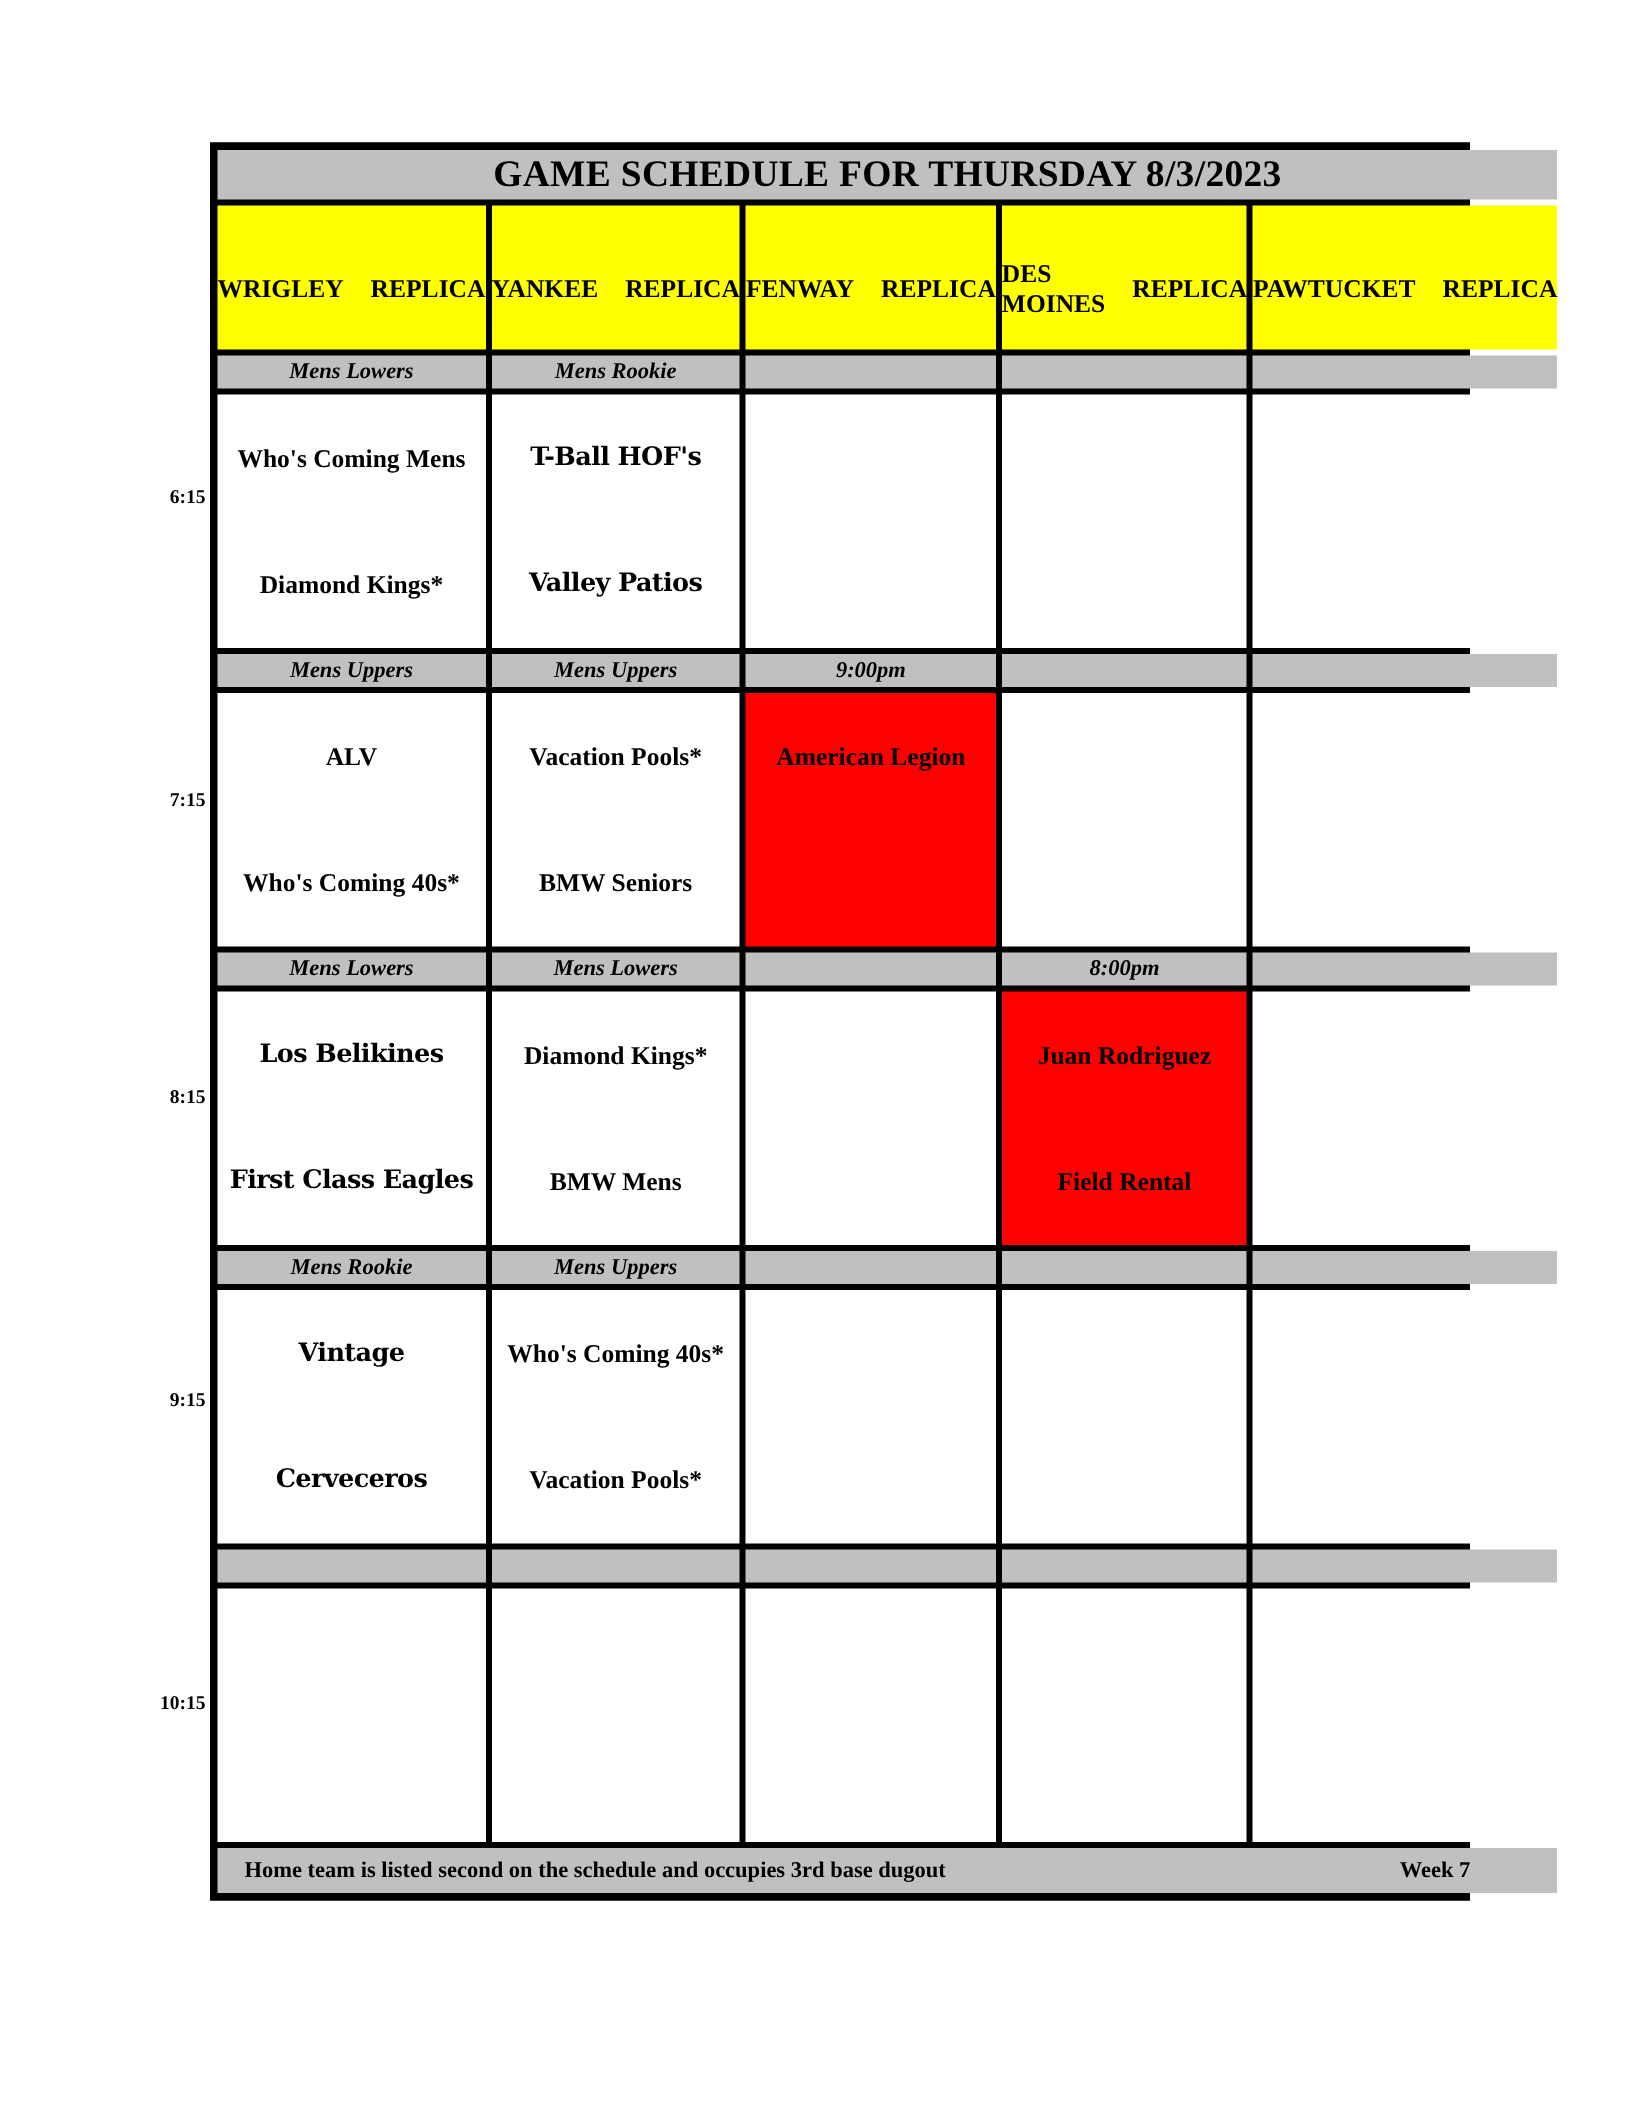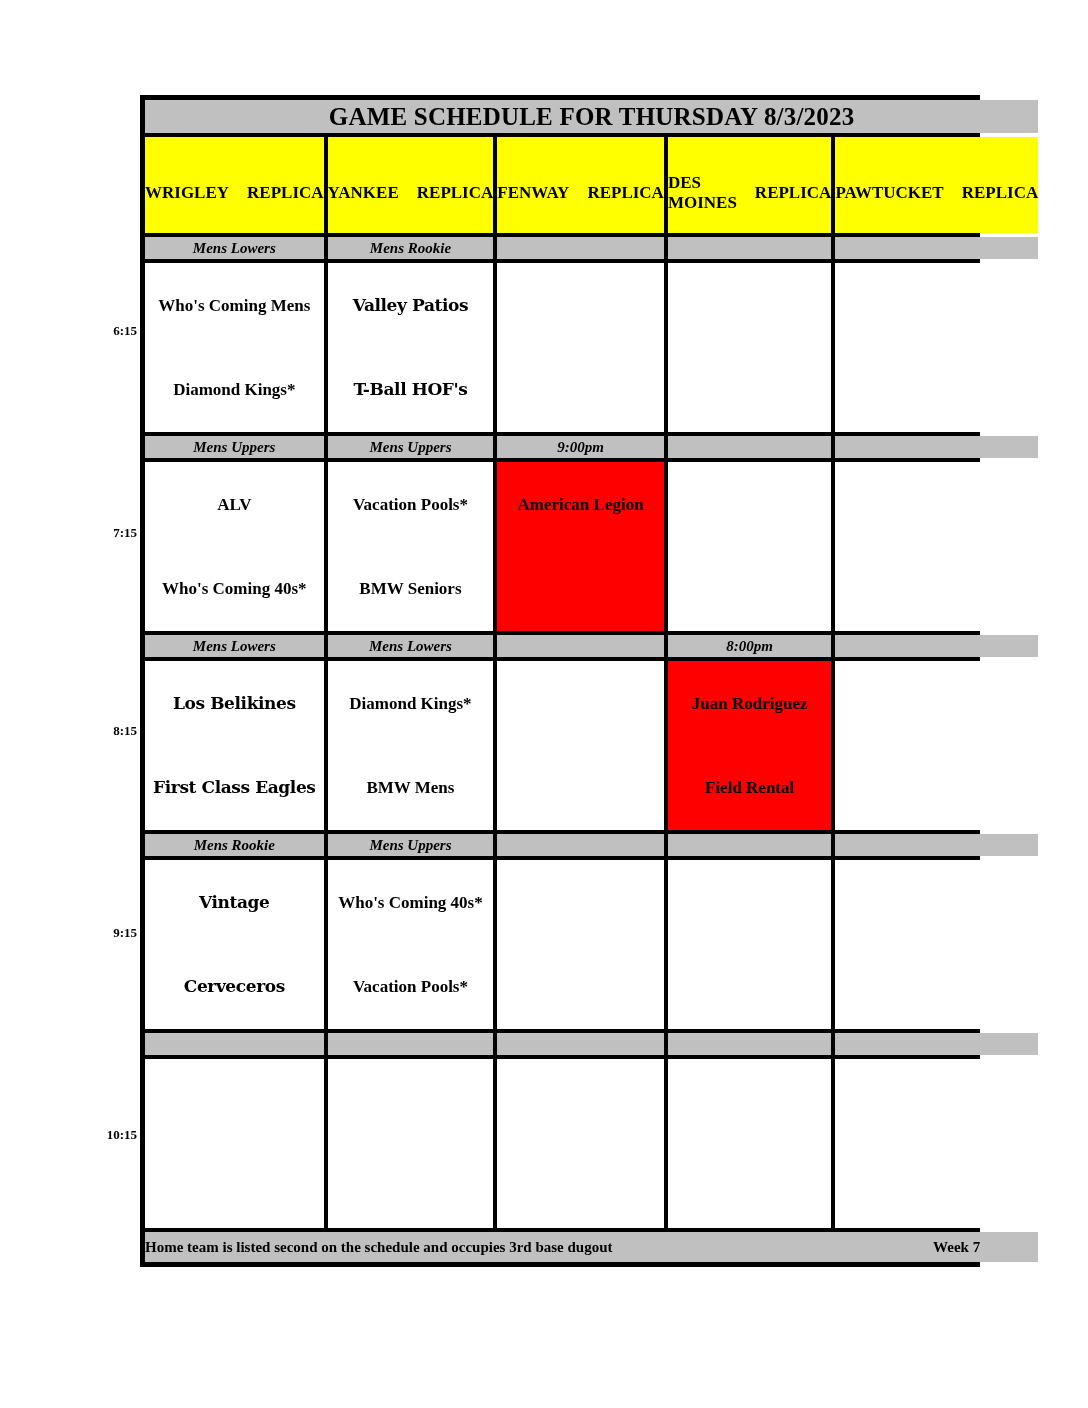--- a/index.html
+++ b/index.html
@@ -81,21 +81,21 @@
     font-family: "DejaVu Serif", serif;
     letter-spacing: -0.4px;
   }
   .footer {
     grid-column: 1 / -1;
     background: var(--gray, #c0c0c0);
     display: flex;
     align-items: center;
     justify-content: space-between;
     font-size: 15px;
-    padding: 0 58px 0 0;
+    padding: 0 58px 0 18px;
   }
   .time {
     position: absolute;
     left: 90px;
     width: 47px;
     text-align: right;
     font-size: 13px;
     margin-top: 28px;
   }
   .time0 { top: 295px; }
@@ -142,22 +142,22 @@
     <div class="bar">Mens Lowers</div>
       <div class="bar">Mens Rookie</div>
       <div class="bar"></div>
       <div class="bar"></div>
       <div class="bar"></div>
       <div class="cell">
         <div class="team">Who's Coming Mens</div>
         <div class="team">Diamond Kings*</div>
       </div>
       <div class="cell">
+        <div class="team heavy">T-Ball HOF's</div>
         <div class="team heavy">Valley Patios</div>
-        <div class="team heavy">T-Ball HOF's</div>
       </div>
       <div class="cell">
         <div class="team"></div>
         <div class="team"></div>
       </div>
       <div class="cell">
         <div class="team"></div>
         <div class="team"></div>
       </div>
       <div class="cell">

